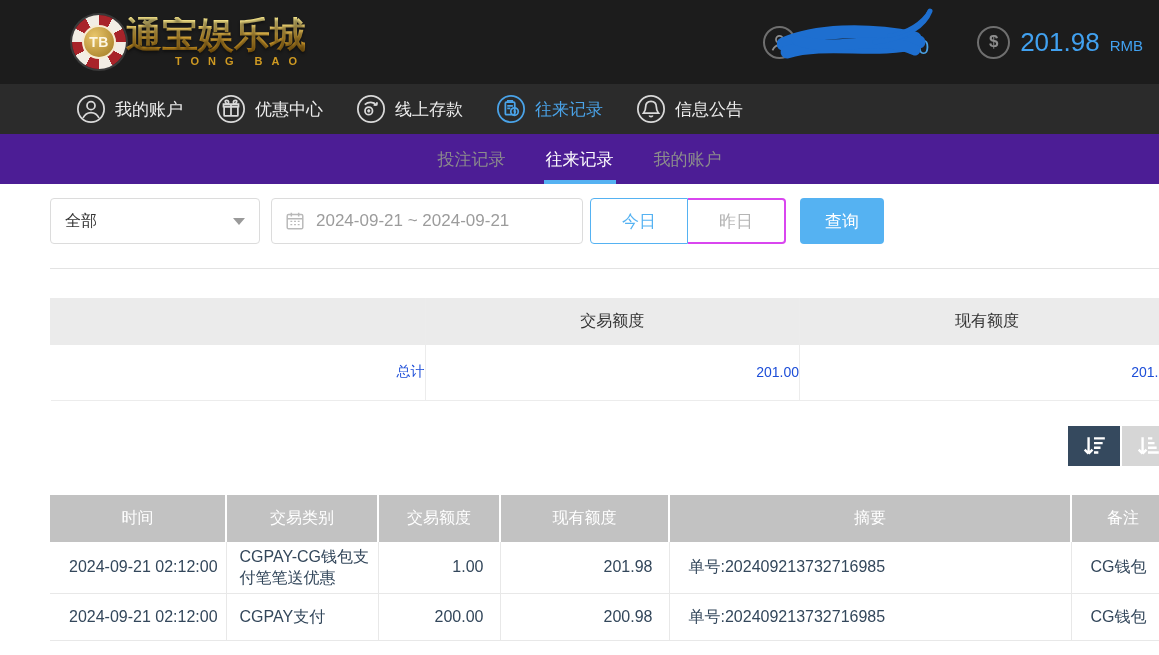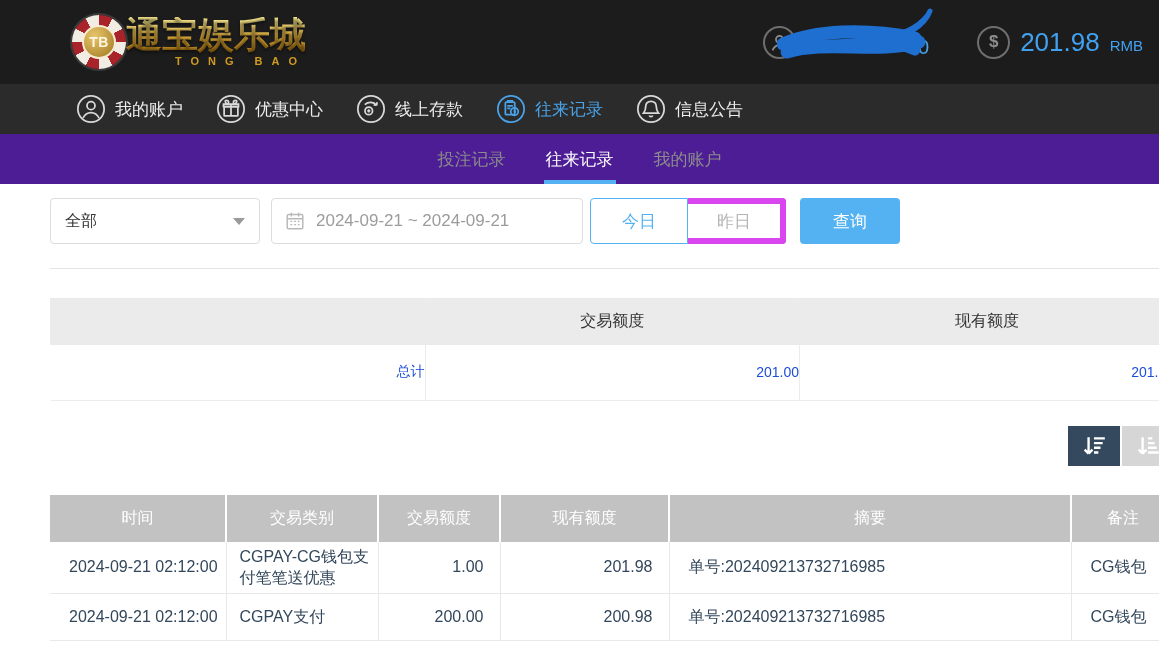--- a/index.html
+++ b/index.html
@@ -54,27 +54,27 @@
   .subtab.active::after{content:"";position:absolute;left:0;right:0;bottom:0;height:4px;background:var(--accent);}
   
   .content{padding-left:50px;}
   .filter-row{margin-top:14px;display:flex;align-items:center;}
   .select-box{width:210px;height:46px;border:1px solid #dcdcdc;border-radius:4px;
     display:flex;align-items:center;justify-content:space-between;padding:0 14px;color:#333;font-size:16px;cursor:pointer;}
   .caret{width:0;height:0;border-left:6px solid transparent;border-right:6px solid transparent;border-top:7px solid #9a9a9a;}
   .date-box{margin-left:11px;width:312px;height:46px;border:1px solid #dcdcdc;border-radius:4px;
     display:flex;align-items:center;padding:0 12px;gap:10px;color:#9c9c9c;font-size:17px;cursor:pointer;}
   .quick-group{margin-left:7px;display:flex;}
-  .quick-btn{width:98px;height:46px;border:6px solid #d946ef;background:#fff;color:#b5b5b5;
+  .quick-btn{width:98px;height:46px;border:2px solid #d946ef;background:#fff;color:#b5b5b5;
     font-size:17px;display:flex;align-items:center;justify-content:center;cursor:pointer;}
   .quick-btn:first-child{border-radius:4px 0 0 4px;}
   .quick-btn:last-child{border-radius:0 4px 4px 0;}
   .quick-btn + .quick-btn{border-left:none;}
   .quick-btn.active{border:1px solid var(--accent);color:var(--accent);}
-  .query-btn{margin-left:14px;width:100px;height:46px;background:var(--accent);color:#fff;border:none;
+  .query-btn{margin-left:14px;width:84px;height:46px;background:var(--accent);color:#fff;border:none;
     border-radius:4px;font-size:17px;cursor:pointer;font-family:inherit;}
   .divider{margin-top:24px;width:1124px;border-top:1px solid #e3e3e3;}
   
   .summary-table{margin-top:29px;width:1124px;border-collapse:collapse;table-layout:fixed;}
   .summary-table th{background:var(--summary-head);height:47px;font-weight:normal;font-size:16px;color:#333;}
   .summary-table td{height:55px;text-align:right;font-size:14px;color:#1d4ed8;
     border-bottom:1px solid #ececec;}
   .summary-table td + td, .summary-table th + th{border-left:1px solid #ececec;}
   .summary-table th{border-left:1px solid #ebebeb;}
   

